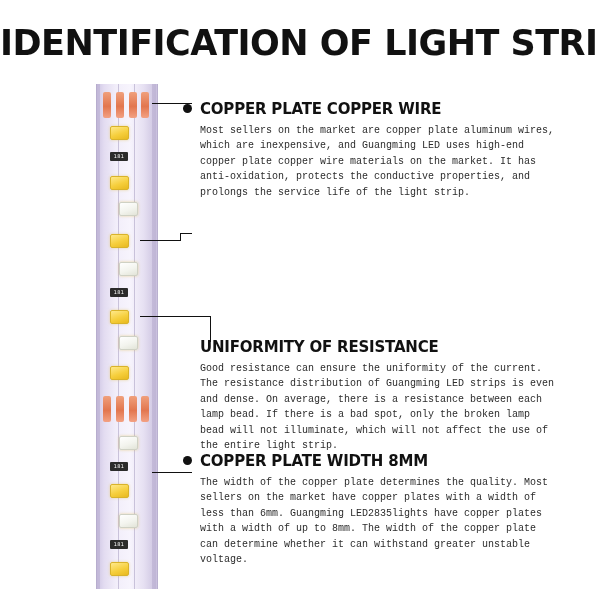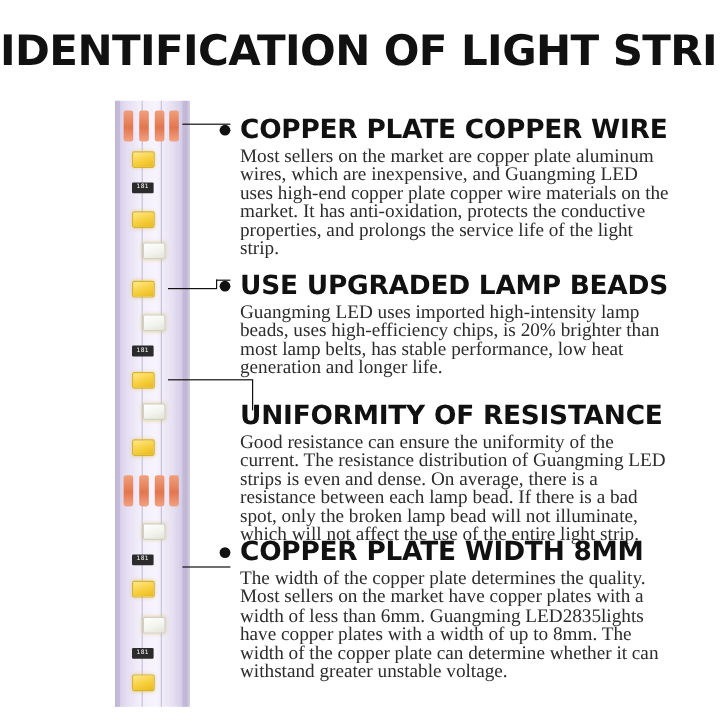--- a/index.html
+++ b/index.html
@@ -150,34 +150,34 @@
     position: absolute;
     left: -17px;
     top: 6px;
     width: 9px;
     height: 9px;
     background: #111;
     border-radius: 50%;
   }
   .block h2 {
     margin: 0 0 3px 0;
-    font-size: 22px;
+    font-size: 15px;
     font-weight: bold;
     color: #111111;
     font-family: "DejaVu Sans", sans-serif;
     letter-spacing: -0.2px;
     line-height: 22px;
     white-space: nowrap;
   }
   .block p {
     margin: 0;
-    font-size: 16px;
+    font-size: 10px;
     line-height: 15.4px;
     color: #2c2c2c;
-    font-family: Liberation Serif, serif;
+    font-family: Liberation Mono, monospace;
   }
   .b1 { top: 98px; }
   .b2 { top: 228px; }
   .b3 { top: 336px; }
   .b4 { top: 450px; }
 </style>
 </head>
 <body>
 
 <div class="page">
@@ -233,25 +233,20 @@
   <div class="vleader" style="left:210px; top:316px; height:26px"></div>
 
   <div class="leader" style="left:152px; top:472px; width:40px"></div>
 
   <div class="block b1">
     <span class="bullet"></span>
     <h2>COPPER PLATE COPPER WIRE</h2>
     <p>Most sellers on the market are copper plate aluminum wires, which are inexpensive, and Guangming LED uses high-end copper plate copper wire materials on the market. It has anti-oxidation, protects the conductive properties, and prolongs the service life of the light strip.</p>
   </div>
 
-  <div class="block b2">
-    <span class="bullet"></span>
-    <h2>USE UPGRADED LAMP BEADS</h2>
-    <p>Guangming LED uses imported high-intensity lamp beads, uses high-efficiency chips, is 20% brighter than most lamp belts, has stable performance, low heat generation and longer life.</p>
-  </div>
 
   <div class="block b3">
     <h2>UNIFORMITY OF RESISTANCE</h2>
     <p>Good resistance can ensure the uniformity of the current. The resistance distribution of Guangming LED strips is even and dense. On average, there is a resistance between each lamp bead. If there is a bad spot, only the broken lamp bead will not illuminate, which will not affect the use of the entire light strip.</p>
   </div>
 
   <div class="block b4">
     <span class="bullet"></span>
     <h2>COPPER PLATE WIDTH 8MM</h2>
     <p>The width of the copper plate determines the quality. Most sellers on the market have copper plates with a width of less than 6mm. Guangming LED2835lights have copper plates with a width of up to 8mm. The width of the copper plate can determine whether it can withstand greater unstable voltage.</p>

